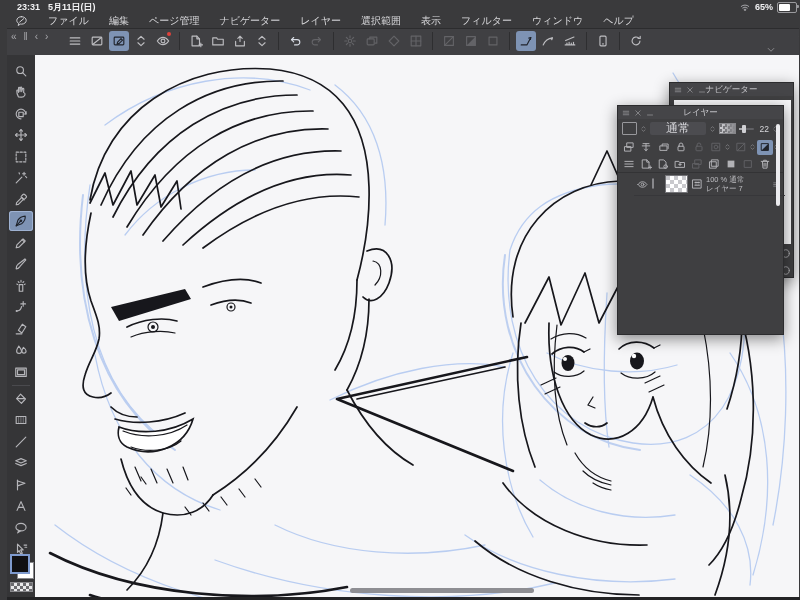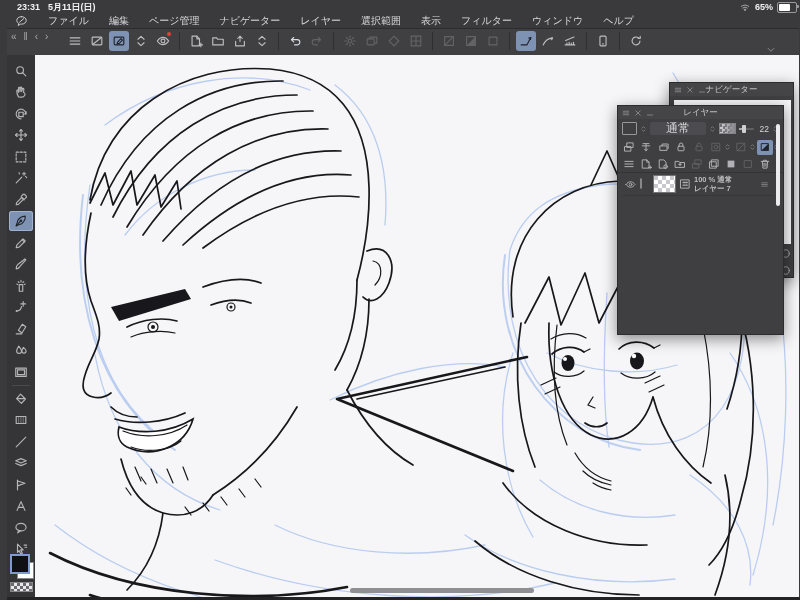--- a/index.html
+++ b/index.html
@@ -93,21 +93,21 @@
   #op-thumb{position:absolute;top:-3px;width:4px;height:8px;background:#cfcfd3;border-radius:1px;}
   #op-val{font-size:8.5px;color:#d6d6da;flex:none;width:12px;text-align:right;}
   #proprow{height:18px;padding:0 3px;justify-content:space-between;}
   #cmdrow{height:17px;padding:0 3px;gap:1px;border-bottom:1px solid #333335;}
   .pico{width:16px;height:15px;display:flex;align-items:center;justify-content:center;border-radius:2px;}
   .pico .ic{width:12px;height:12px;color:#b2b2b6;}
   .pico.dim .ic{color:#616165;}
   .pico.on{background:#7e93b4;}
   .pico.on .ic{color:#1e222a;}
   .pgrp{display:flex;align-items:center;}
-  #layerlist{position:absolute;left:4px;top:67px;width:151px;font-weight:bold;}
+  #layerlist{position:absolute;left:16px;top:67px;width:151px;}
   .layer-row{height:23px;display:flex;align-items:center;gap:3px;padding:0 3px;box-sizing:border-box;border-bottom:1px solid #37373a;font-size:7.5px;color:#bcbcc0;}
   .layer-row.sel{background:#586b90;color:#eef0f5;}
   .leye{width:11px;height:11px;color:#b2b2b6;flex:none;}
   .lslot{width:11px;height:11px;color:#b2b2b6;flex:none;}
   .lslot .cb{width:8px;height:8px;border:1px solid #88888c;border-radius:1px;margin:1px;}
   .lthumb{width:23px;height:18px;flex:none;border:1px solid #737377;box-sizing:border-box;
      background:repeating-conic-gradient(#fff 0% 25%,#c9c9cd 0% 50%) 0 0/8px 8px;}
   .lthumb.white{background:#fff;}
   .lthumb.blue{box-shadow:0 0 0 1.5px #e8ecf4;background:repeating-conic-gradient(#eef3fc 0% 25%,#b9c6de 0% 50%) 0 0/8px 8px;}
   .lbadge{width:12px;height:12px;flex:none;color:#b2b2b6;}

